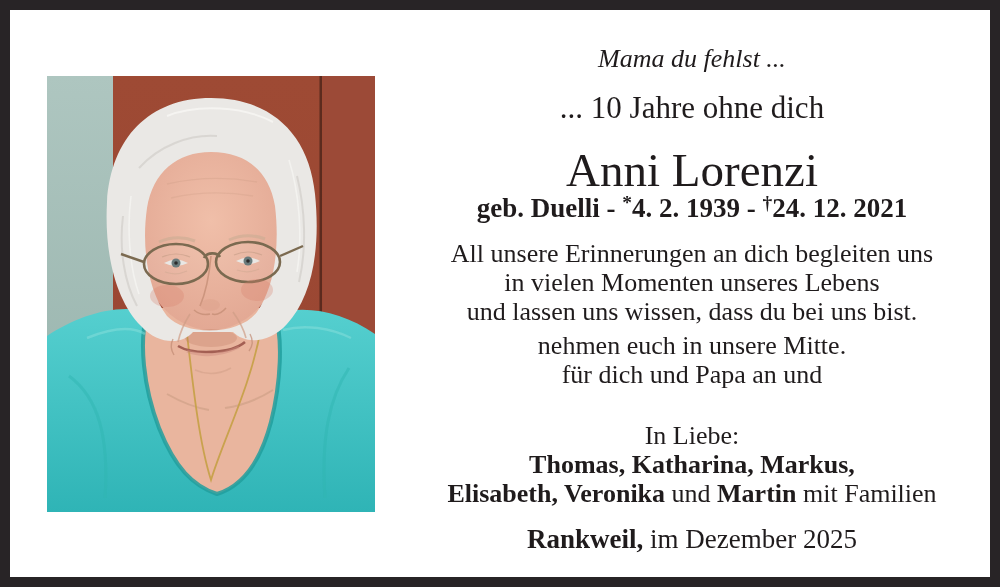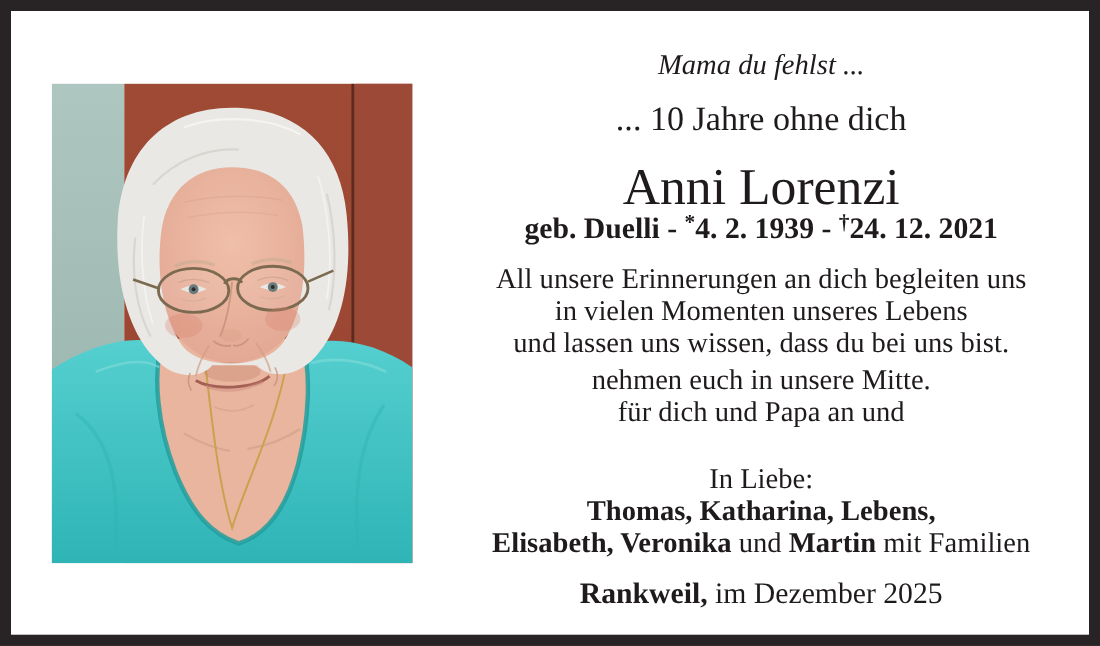--- a/index.html
+++ b/index.html
@@ -145,21 +145,21 @@
         <div>und lassen uns wissen, dass du bei uns bist.</div>
       </div>
 
       <div class="tblock t-p t-p2">
         <div>nehmen euch in unsere Mitte.</div>
         <div>für dich und Papa an und</div>
       </div>
 
       <div class="tblock t-liebe">
         <div>In Liebe:</div>
-        <div class="b">Thomas, Katharina, Lebens,</div>
+        <div class="b">Thomas, Katharina, Markus,</div>
         <div><span class="b">Elisabeth, Veronika</span>
           <span>und</span>
           <span class="b">Martin</span>
           <span>mit Familien</span></div>
       </div>
 
       <div class="tblock t-rankweil">
         <span class="b">Rankweil,</span>
         <span>im Dezember 2025</span>
       </div>

